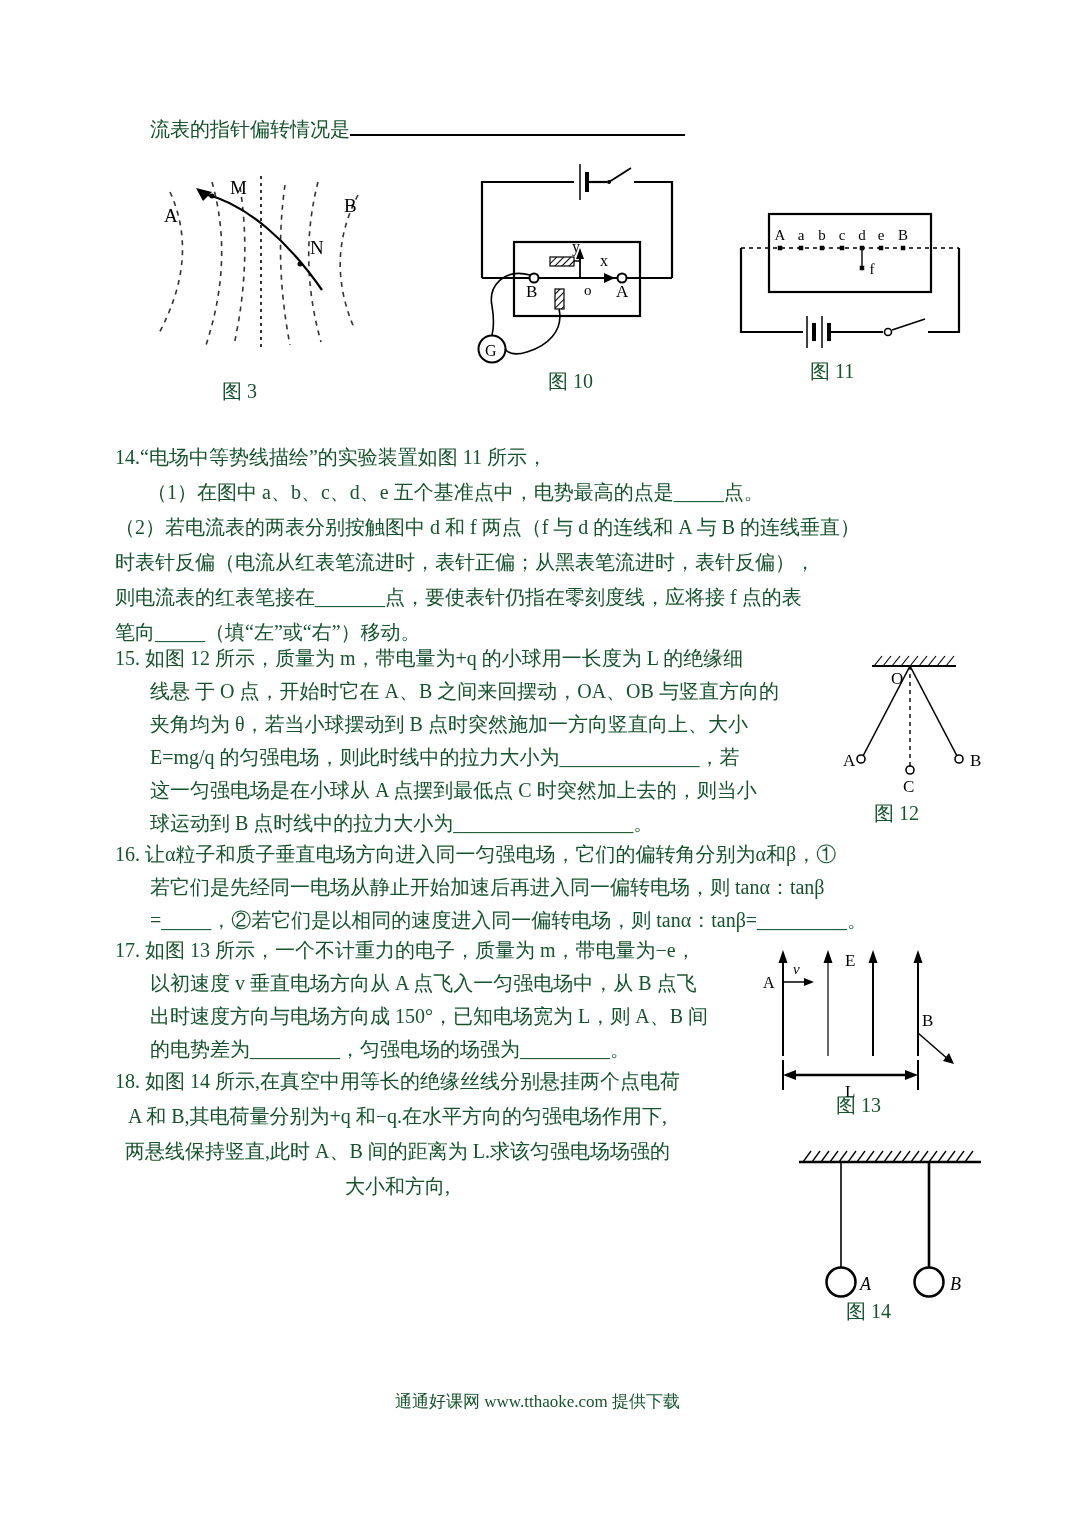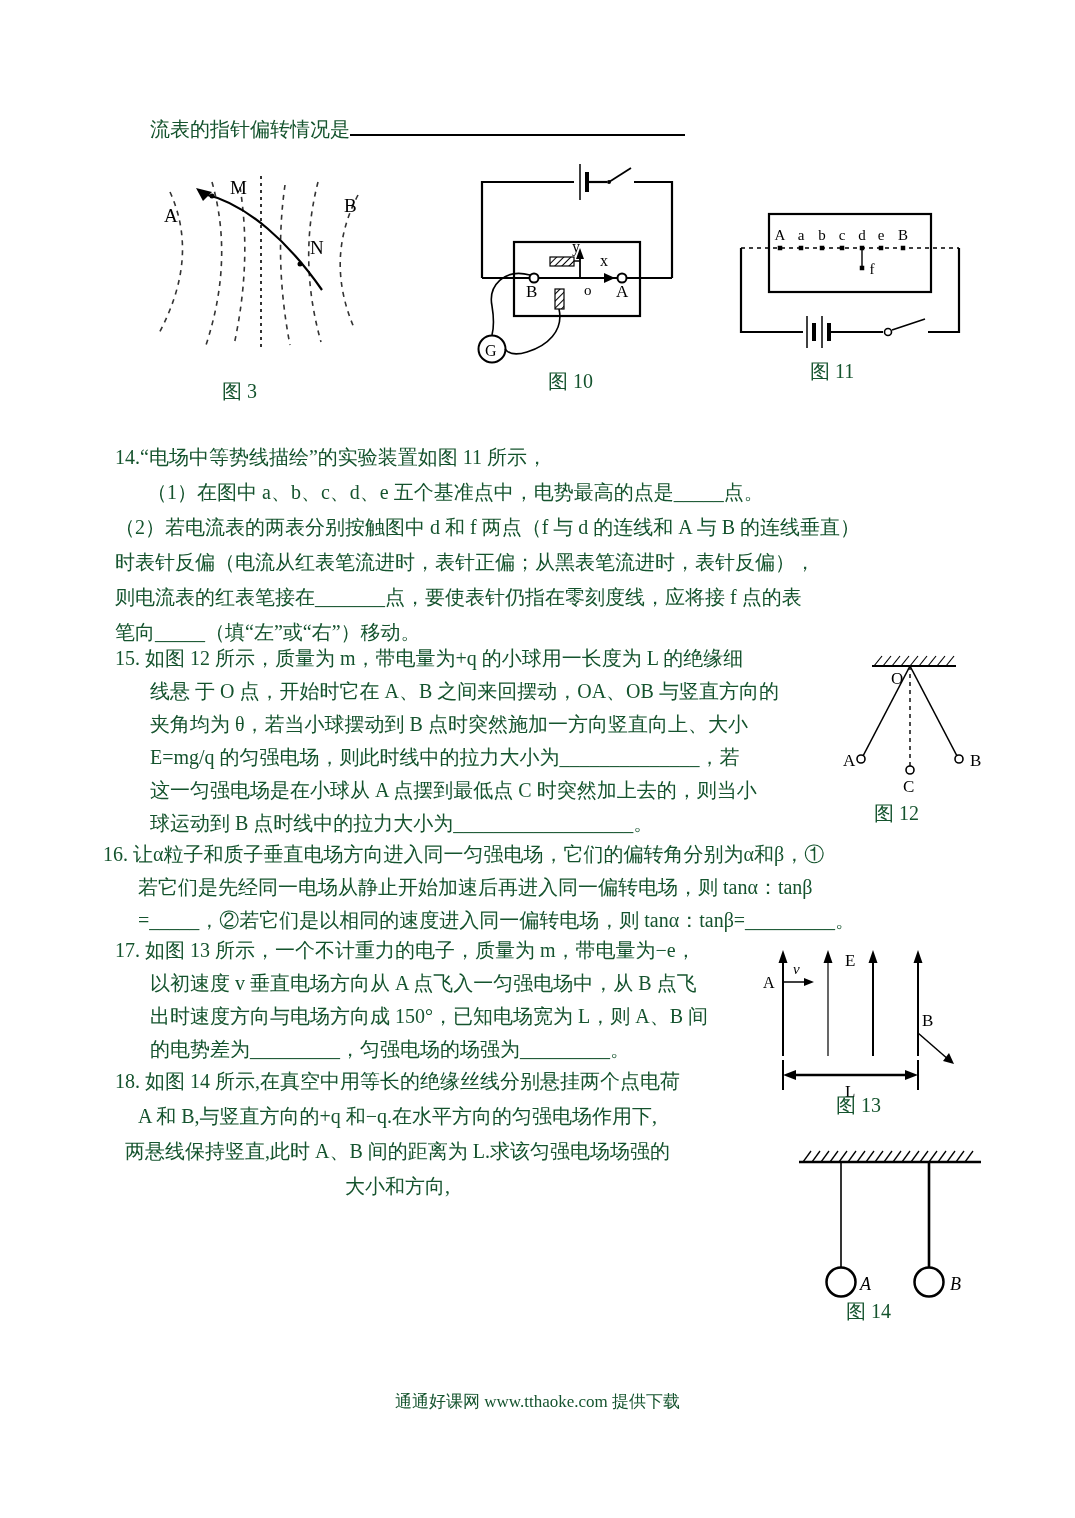--- a/index.html
+++ b/index.html
@@ -177,21 +177,21 @@
       <circle cx="123" cy="111" r="4" fill="#fff" stroke="#000" stroke-width="1.6"></circle>
       <circle cx="74" cy="122" r="4" fill="#fff" stroke="#000" stroke-width="1.6"></circle>
       <text x="55" y="36" font-size="17">O</text>
       <text x="7" y="118" font-size="17">A</text>
       <text x="134" y="118" font-size="17">B</text>
       <text x="67" y="144" font-size="17">C</text>
     </svg>
   </div>
   <div class="figcap" style="left:874px; top:800px;">图 12</div>
 
-  <div class="qblock lh33" style="left:103px; top:838px;">
+  <div class="qblock lh33" style="left:115px; top:838px;">
     <div class="qline">16. 让α粒子和质子垂直电场方向进入同一匀强电场，它们的偏转角分别为α和β，①</div>
     <div class="qline ml35">若它们是先经同一电场从静止开始加速后再进入同一偏转电场，则 tanα：tanβ</div>
     <div class="qline ml35">=_____，②若它们是以相同的速度进入同一偏转电场，则 tanα：tanβ=_________。</div>
   </div>
 
   <div class="qblock lh33" style="left:115px; top:934px;">
     <div class="qline">17. 如图 13 所示，一个不计重力的电子，质量为 m，带电量为−e，</div>
     <div class="qline ml35">以初速度 v 垂直电场方向从 A 点飞入一匀强电场中，从 B 点飞</div>
     <div class="qline ml35">出时速度方向与电场方向成 150°，已知电场宽为 L，则 A、B 间</div>
     <div class="qline ml35">的电势差为_________，匀强电场的场强为_________。</div>
@@ -224,21 +224,21 @@
       <text x="6" y="52" font-size="16">A</text>
       <text x="36" y="38" font-size="15" font-style="italic">v</text>
       <text x="165" y="90" font-size="17">B</text>
       <text x="88" y="161" font-size="17">L</text>
     </svg>
   </div>
   <div class="figcap" style="left:836px; top:1092px;">图 13</div>
 
   <div class="qblock lh35" style="left:115px; top:1064px;text-align:center;">
     <div class="qline">18. 如图 14 所示,在真空中用等长的绝缘丝线分别悬挂两个点电荷</div>
-    <div class="qline ml38">A 和 B,与竖直方向的+q 和−q.在水平方向的匀强电场作用下,</div>
+    <div class="qline ml38">A 和 B,其电荷量分别为+q 和−q.在水平方向的匀强电场作用下,</div>
     <div class="qline ml38">两悬线保持竖直,此时 A、B 间的距离为 L.求该匀强电场场强的</div>
     <div class="qline ml38">大小和方向,</div>
   </div>
 
   <div class="fig" style="left:793px; top:1140px;">
     <svg width="220" height="175" viewBox="0 0 220 175">
       <g stroke="#000" stroke-width="1.3">
         <line x1="10" y1="22" x2="18" y2="11"></line>
           <line x1="19" y1="22" x2="27" y2="11"></line>
         <line x1="28" y1="22" x2="36" y2="11"></line>

